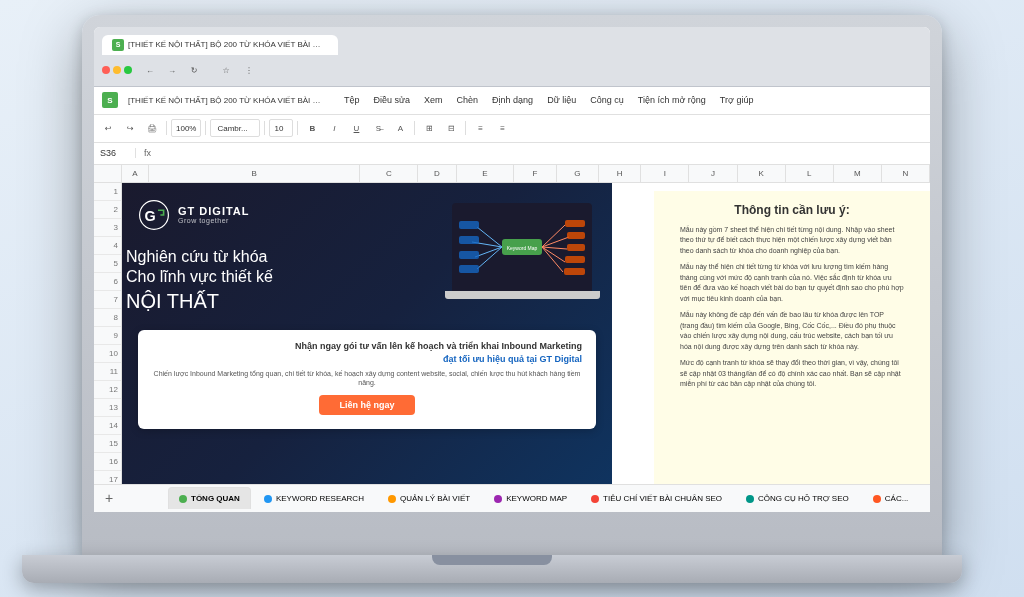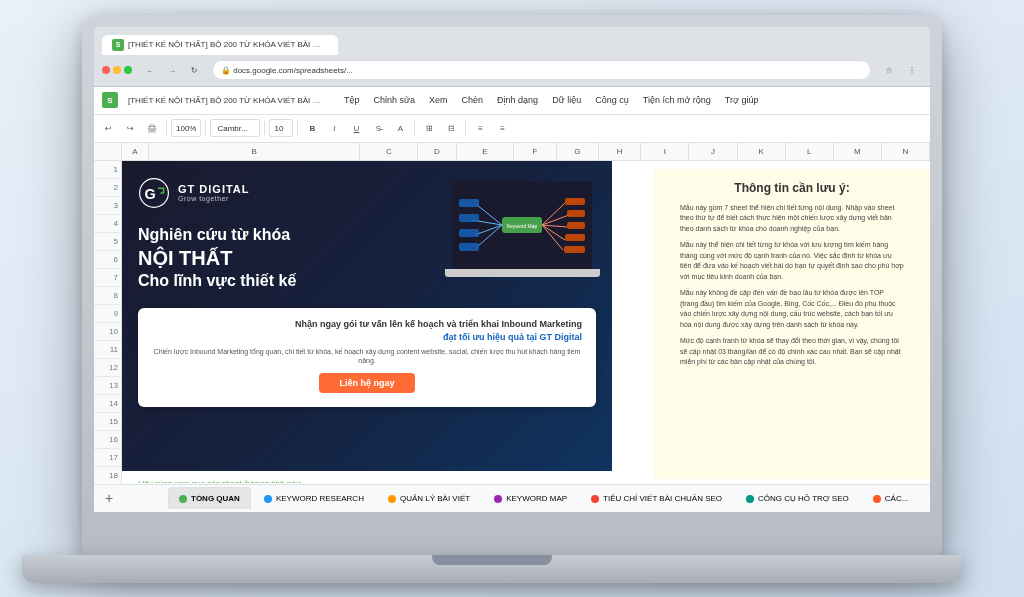--- a/index.html
+++ b/index.html
@@ -265,23 +265,23 @@
     }
 
     .logo-sub {
       font-size: 7px;
       opacity: 0.7;
       letter-spacing: 0.5px;
     }
 
     .banner-title {
       color: white;
-      padding: 8px 16px;
+      padding: 8px 4px;
       font-size: 16px;
-      font-weight: bold;
+      font-weight: normal;
       line-height: 1.3;
     }
 
     .banner-card {
       background: white;
       margin: 8px 16px;
       border-radius: 6px;
       padding: 10px 14px;
       box-shadow: 0 2px 8px rgba(0,0,0,0.2);
     }
@@ -472,36 +472,33 @@
         <div style="display:flex; gap:3px; margin-right:4px;">
           <div class="chrome-dot" style="background:#ff5f57;"></div>
           <div class="chrome-dot" style="background:#febc2e;"></div>
           <div class="chrome-dot" style="background:#28c840;"></div>
         </div>
         <div style="display:flex; gap:2px; margin-right:4px;">
           <div class="toolbar-btn">←</div>
           <div class="toolbar-btn">→</div>
           <div class="toolbar-btn">↻</div>
         </div>
-        <div style="flex:1; background:white; border-radius:12px; height:20px; display:flex; align-items:center; padding:0 8px; font-size:8px; color:#333; border:1px solid #ddd;">
-          🔒 docs.google.com/spreadsheets/...
-        </div>
         <div style="display:flex; gap:3px; margin-left:4px;">
           <div class="toolbar-btn">☆</div>
           <div class="toolbar-btn">⋮</div>
         </div>
       </div>
 
       <div class="sheets-toolbar-1">
         <div style="display:flex; align-items:center; gap:4px; margin-right:4px;">
           <div style="width:16px; height:16px; background:#4CAF50; border-radius:2px; display:flex; align-items:center; justify-content:center; font-size:8px; color:white; font-weight:bold;">S</div>
         </div>
         <span style="font-size:8px; color:#333; max-width:200px; overflow:hidden; text-overflow:ellipsis; white-space:nowrap; margin-right:6px;">[THIẾT KẾ NỘI THẤT] BỘ 200 TỪ KHÓA VIẾT BÀI WEBSITE ☆ 🔒 🗣</span>
         <div class="menu-item">Tệp</div>
-        <div class="menu-item">Chỉnh sửa</div>
+        <div class="menu-item">Điều sửa</div>
         <div class="menu-item">Xem</div>
         <div class="menu-item">Chèn</div>
         <div class="menu-item">Định dạng</div>
         <div class="menu-item">Dữ liệu</div>
         <div class="menu-item">Công cụ</div>
         <div class="menu-item">Tiện ích mở rộng</div>
         <div class="menu-item">Trợ giúp</div>
       </div>
 
       <div class="sheets-toolbar-2">
@@ -521,20 +518,25 @@
         <div class="toolbar-btn">S̶</div>
         <div class="toolbar-btn">A</div>
         <div style="width:1px; height:14px; background:#ddd; margin:0 2px;"></div>
         <div class="toolbar-btn">⊞</div>
         <div class="toolbar-btn">⊟</div>
         <div style="width:1px; height:14px; background:#ddd; margin:0 2px;"></div>
         <div class="toolbar-btn">≡</div>
         <div class="toolbar-btn">≡</div>
       </div>
 
+      <div class="formula-bar">
+        <div class="cell-ref">S36</div>
+        <div style="font-size:9px; color:#666; padding:0 4px;">fx</div>
+        <div class="formula-input"></div>
+      </div>
 
       <div class="spreadsheet">
 
         <div class="col-headers">
           <div class="row-num-header"></div>
           <div class="col-header" style="width:28px;">A</div>
           <div class="col-header" style="width:220px;">B</div>
           <div class="col-header" style="width:60px;">C</div>
           <div class="col-header" style="width:40px;">D</div>
           <div class="col-header" style="width:60px;">E</div>
@@ -615,22 +617,22 @@
                     <rect x="110" y="37" width="18" height="7" rx="2" fill="#E65100" opacity="0.8"></rect>
                     <rect x="108" y="49" width="20" height="7" rx="2" fill="#E65100" opacity="0.8"></rect>
                     <rect x="107" y="61" width="21" height="7" rx="2" fill="#E65100" opacity="0.8"></rect>
                   </svg>
                 </div>
                 <div class="laptop-base-mini"></div>
               </div>
 
               <div class="banner-title">
                 <div>Nghiên cứu từ khóa</div>
+                <div>Cho lĩnh vực thiết kế</div>
                 <div style="font-size:20px;">NỘI THẤT</div>
-                <div>Cho lĩnh vực thiết kế</div>
               </div>
 
               <div class="banner-card">
                 <div class="card-title">Nhận ngay gói tư vấn lên kế hoạch và triển khai Inbound Marketing</div>
                 <div class="card-title" style="font-weight:bold; color:#1565c0;">đạt tối ưu hiệu quả tại GT Digital</div>
                 <div class="card-subtitle">Chiến lược Inbound Marketing tổng quan, chi tiết từ khóa, kế hoạch xây dựng content website, social, chiến lược thu hút khách hàng tiềm năng.</div>
                 <div class="cta-button">Liên hệ ngay</div>
               </div>
             </div>
 

